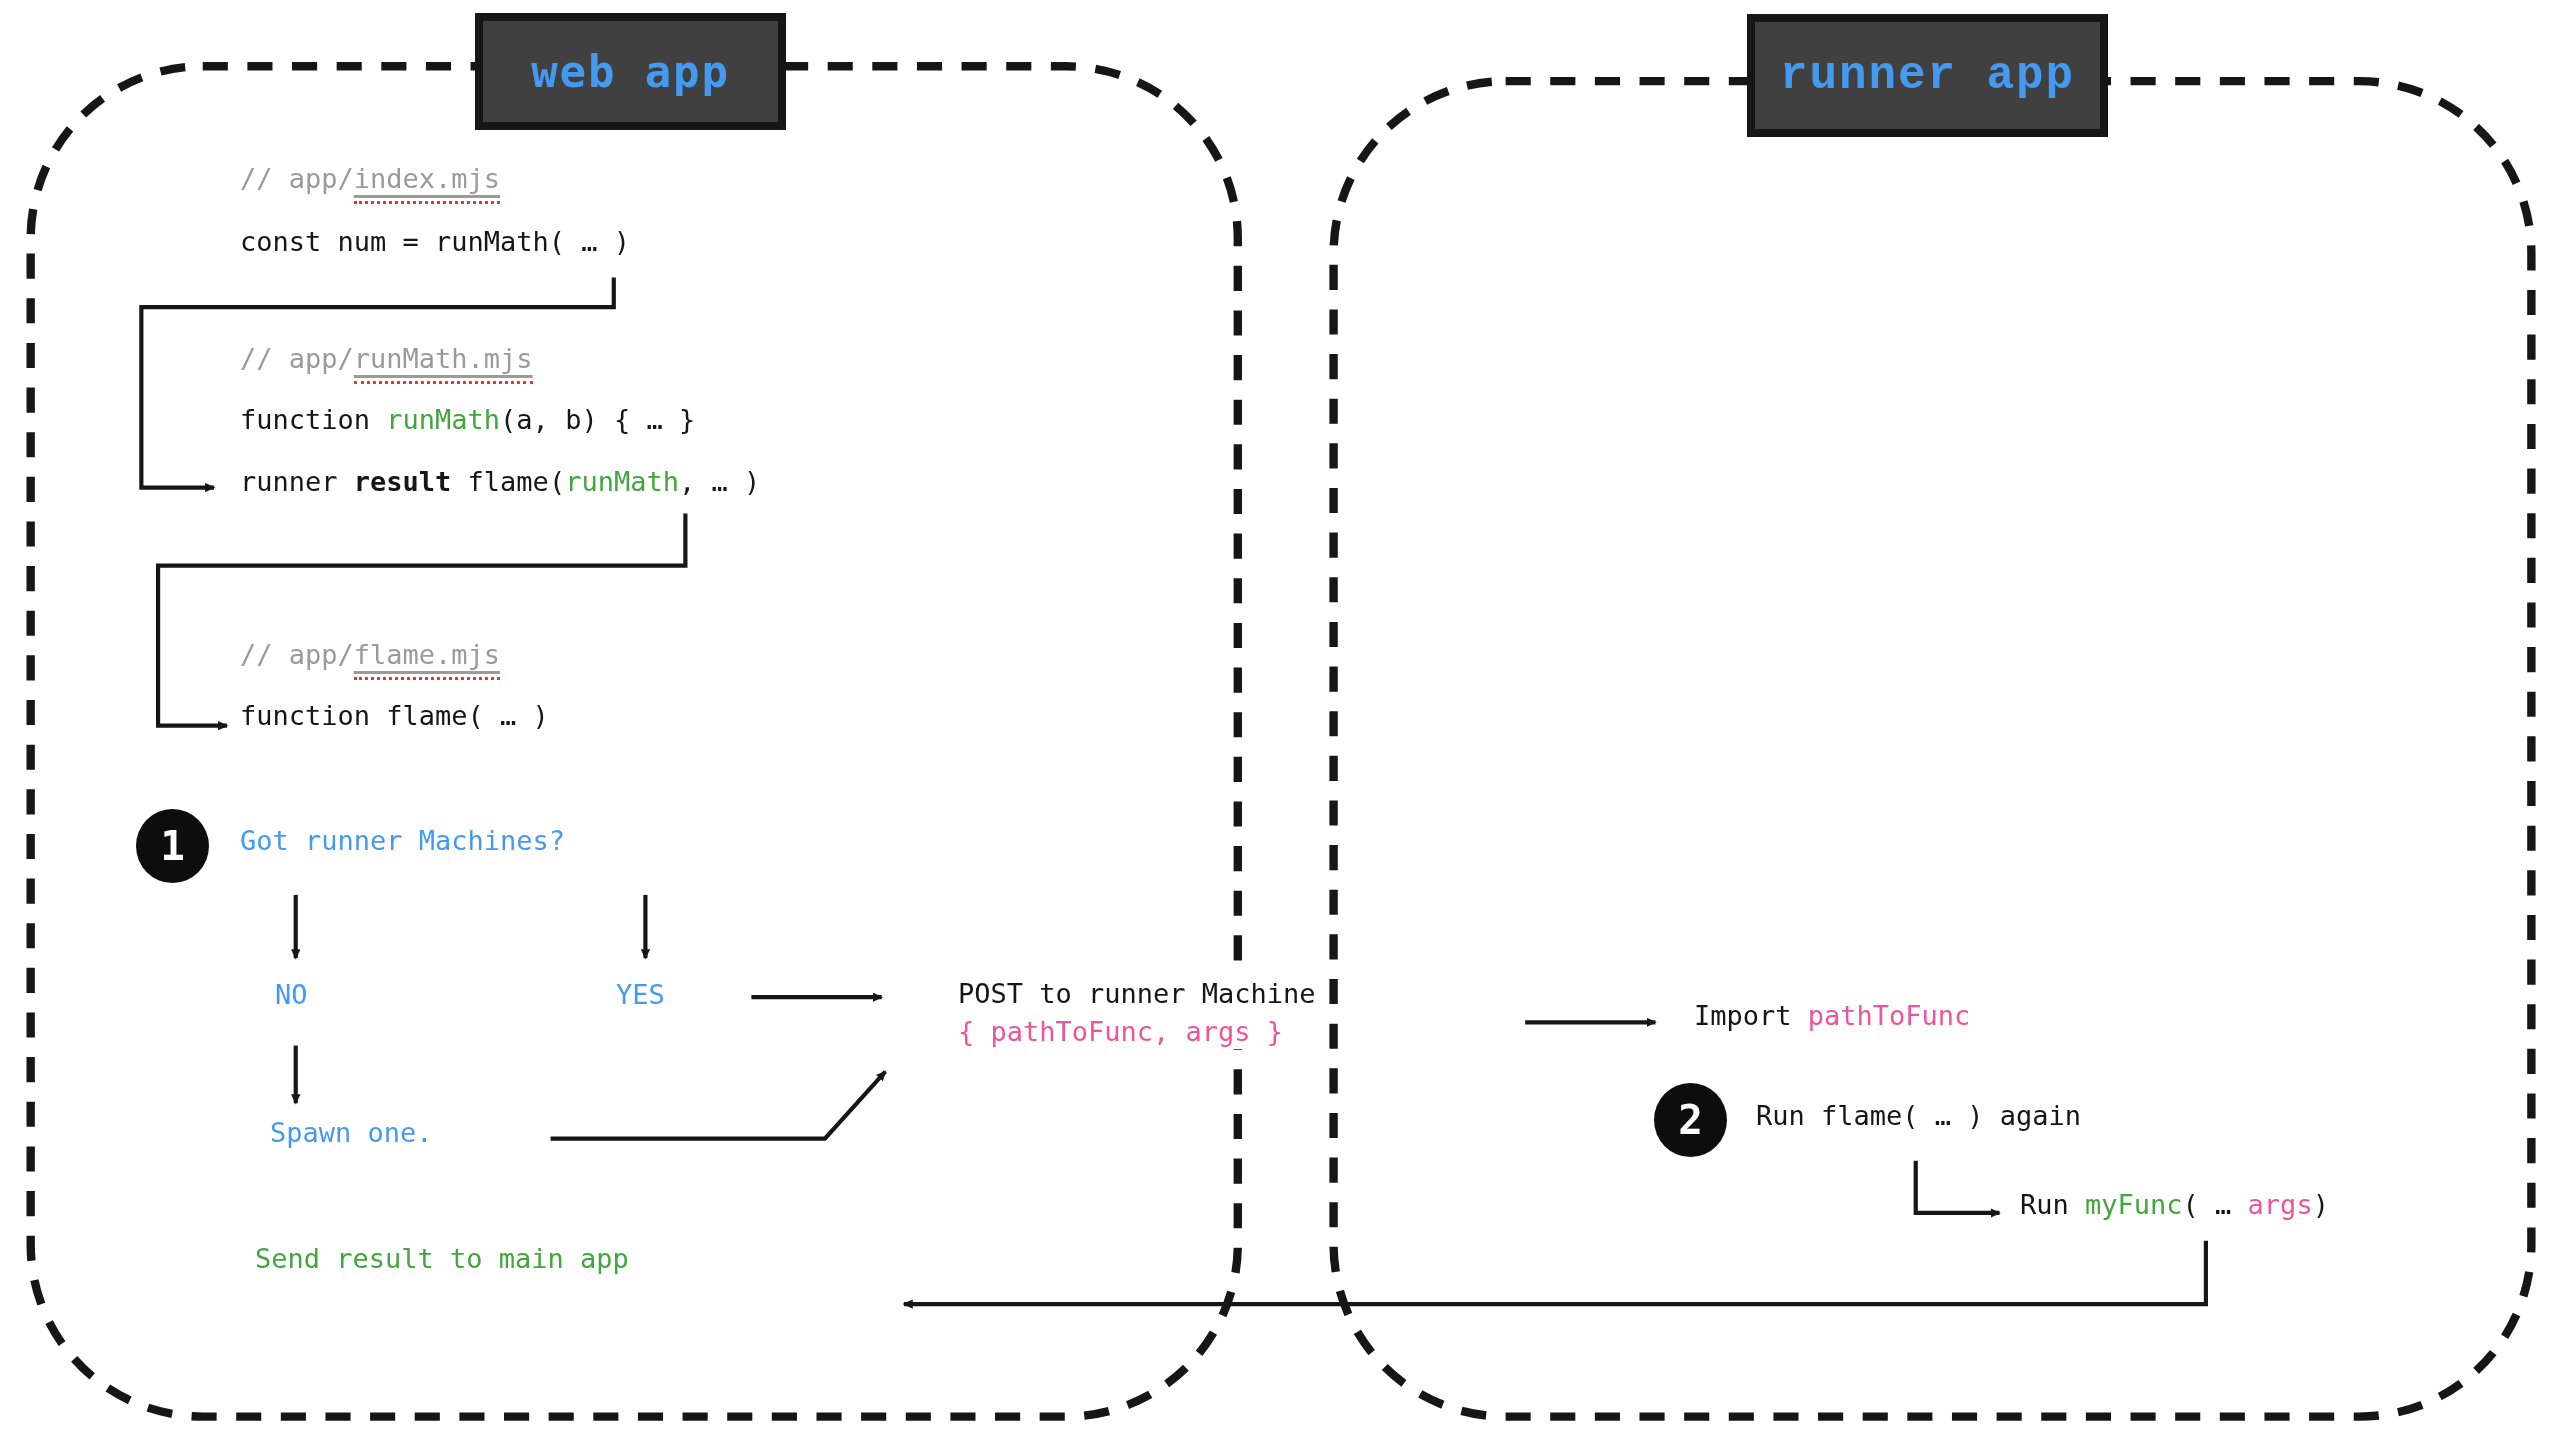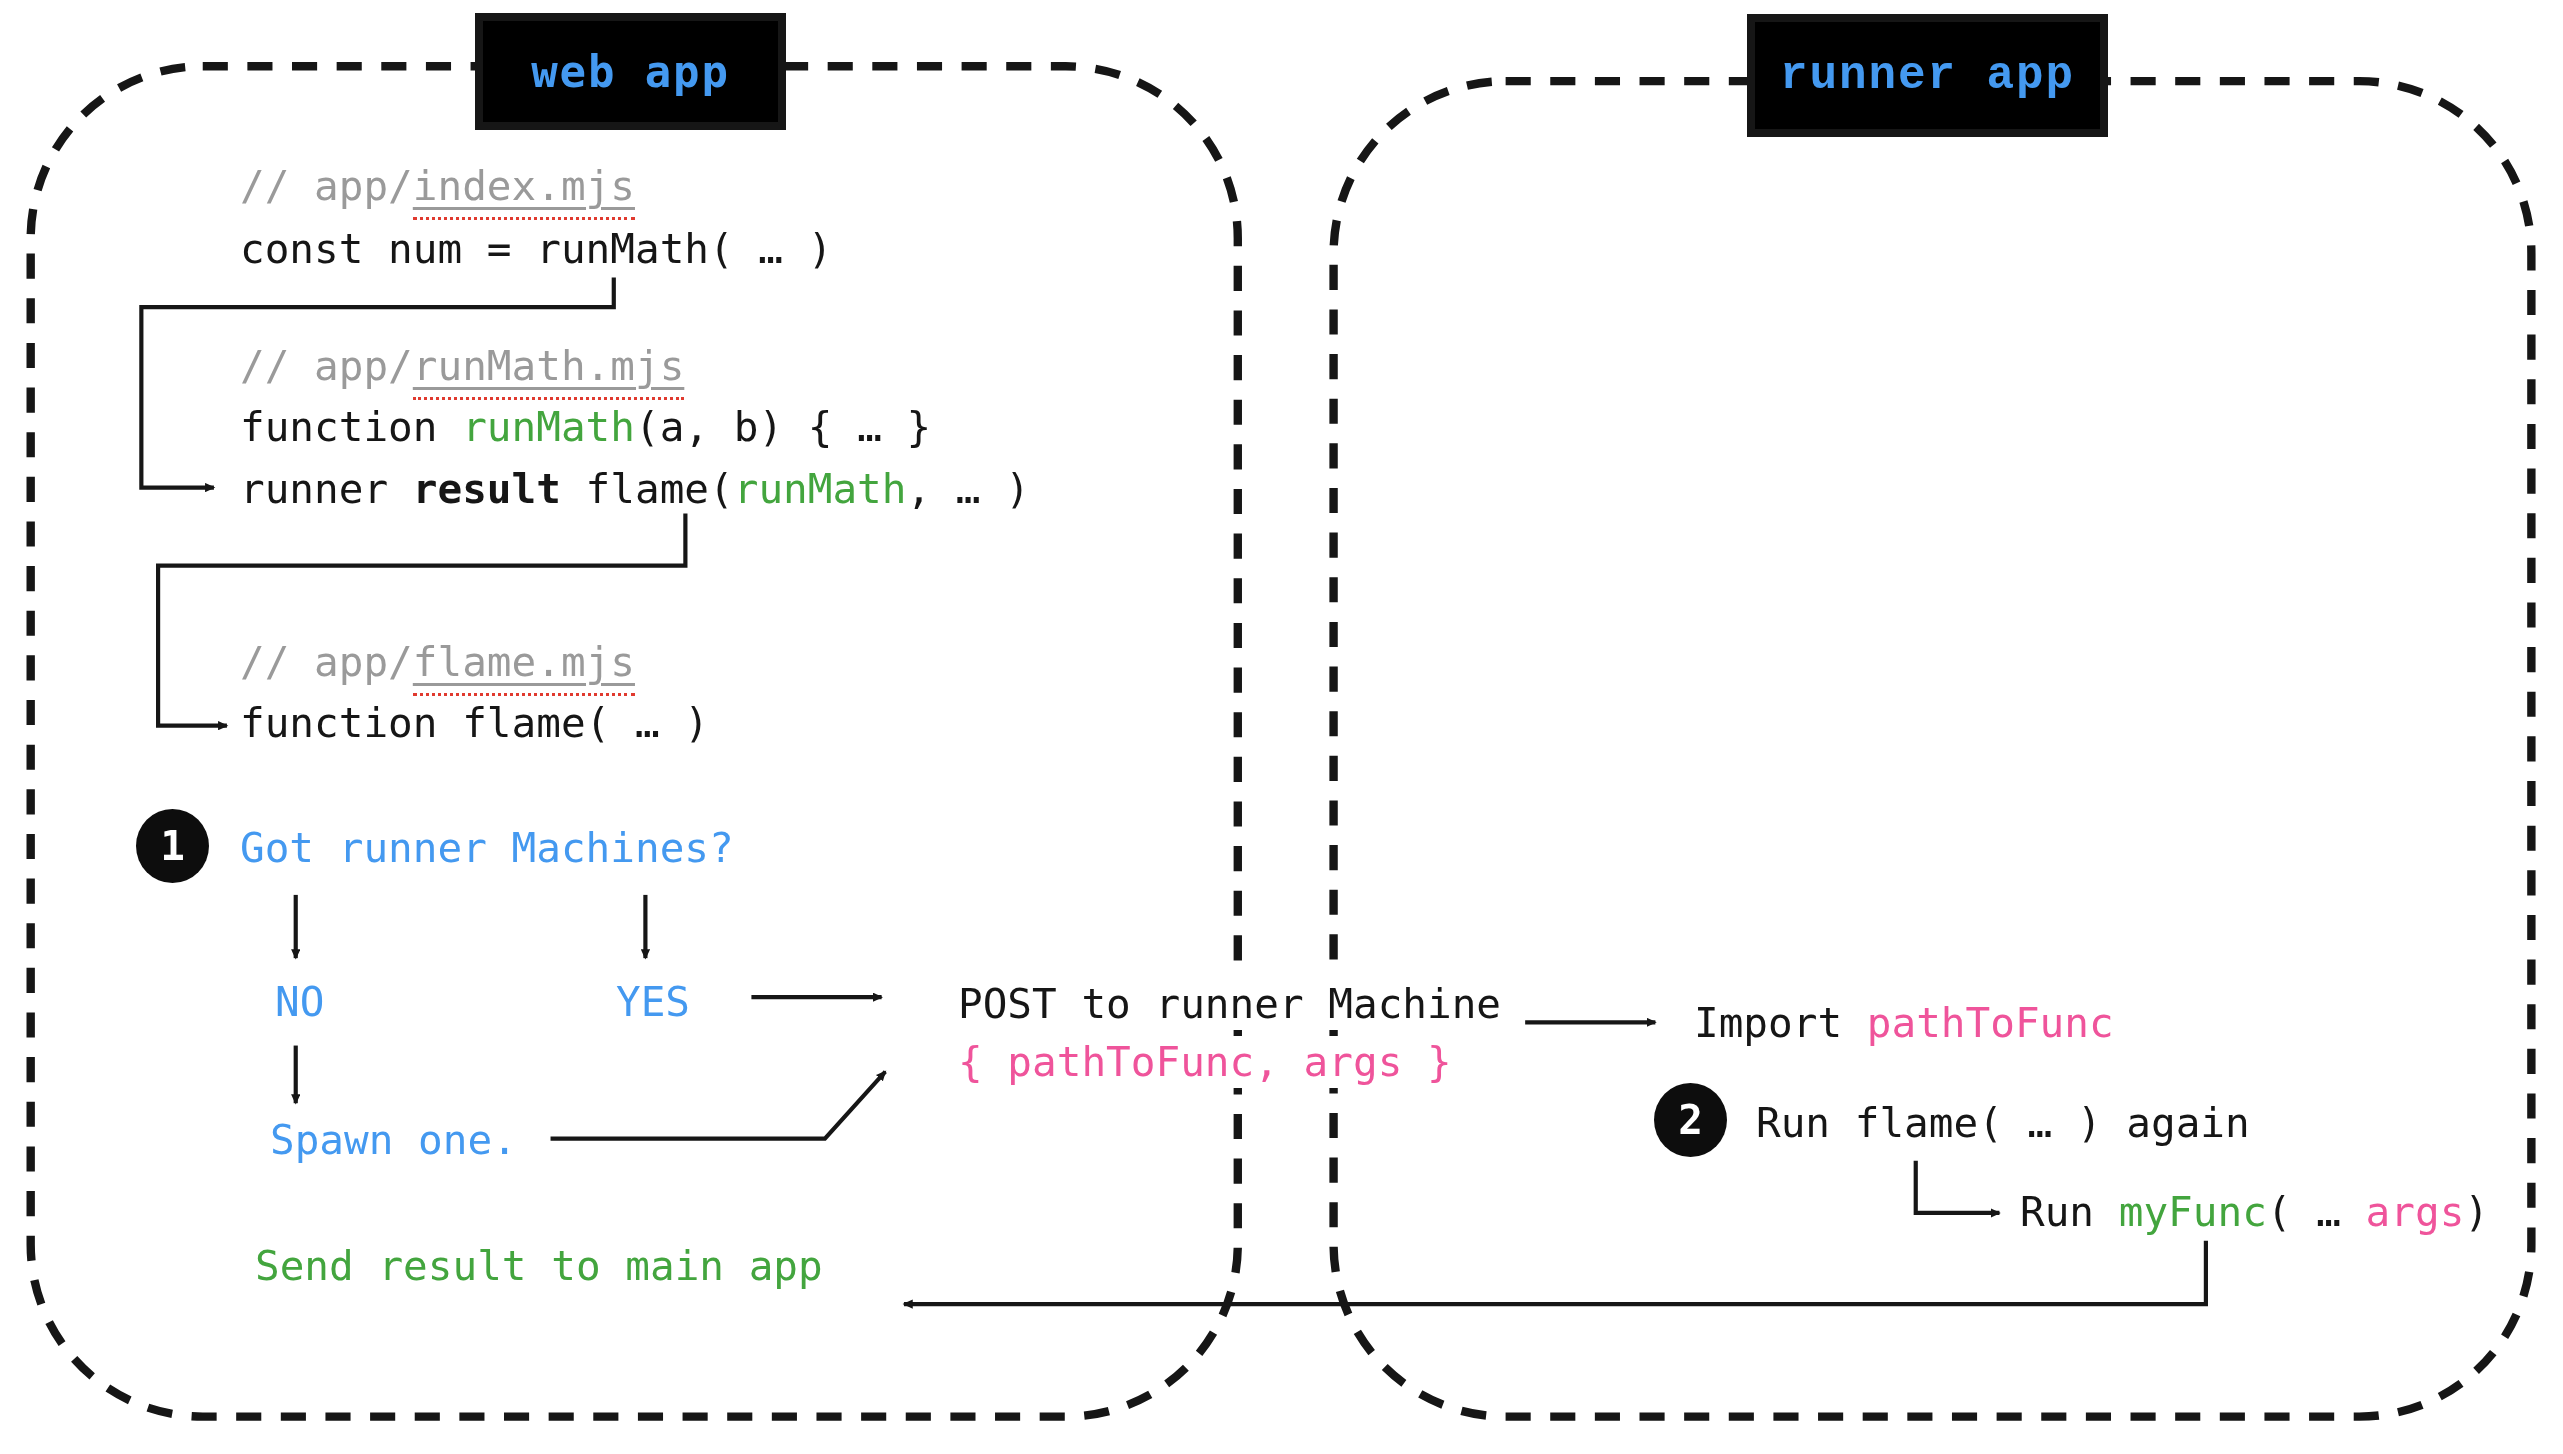--- a/index.html
+++ b/index.html
@@ -20,40 +20,40 @@
     font-family: "DejaVu Sans Mono", monospace;
     overflow: hidden;
   }
   svg.overlay {
     position: absolute;
     left: 0; top: 0;
     width: 2563px; height: 1455px;
   }
   .titlebox {
     position: absolute;
-    background: #000000;
+    background: #404040;
     border: 8.4px solid var(--ink);
     display: flex;
     align-items: center;
     justify-content: center;
     z-index: 5;
   }
   .titlebox.web   { left: 475px; top: 13px;  width: 311px; height: 117px; }
   .titlebox.runner{ left: 1747px; top: 14px; width: 361px; height: 123px; align-items: center; }
   .titlebox .t {
     color: var(--blue);
     font-weight: bold;
     font-size: 44px;
     letter-spacing: 1.9px;
   }
   .titlebox.web .t { font-family: "DejaVu Sans Mono", monospace; }
   .titlebox.runner .t { font-family: "Liberation Mono", monospace; font-size: 46px; }
   .line {
     position: absolute;
-    font-size: 41px;
+    font-size: 27px;
     line-height: 1.12;
     white-space: pre;
     color: var(--ink);
     z-index: 3;
   }
   .c-gray  { color: var(--gray); }
   .c-blue  { color: var(--blue); }
   .c-green { color: var(--green); }
   .c-pink  { color: var(--pink); }
   .bold    { font-weight: bold; }

